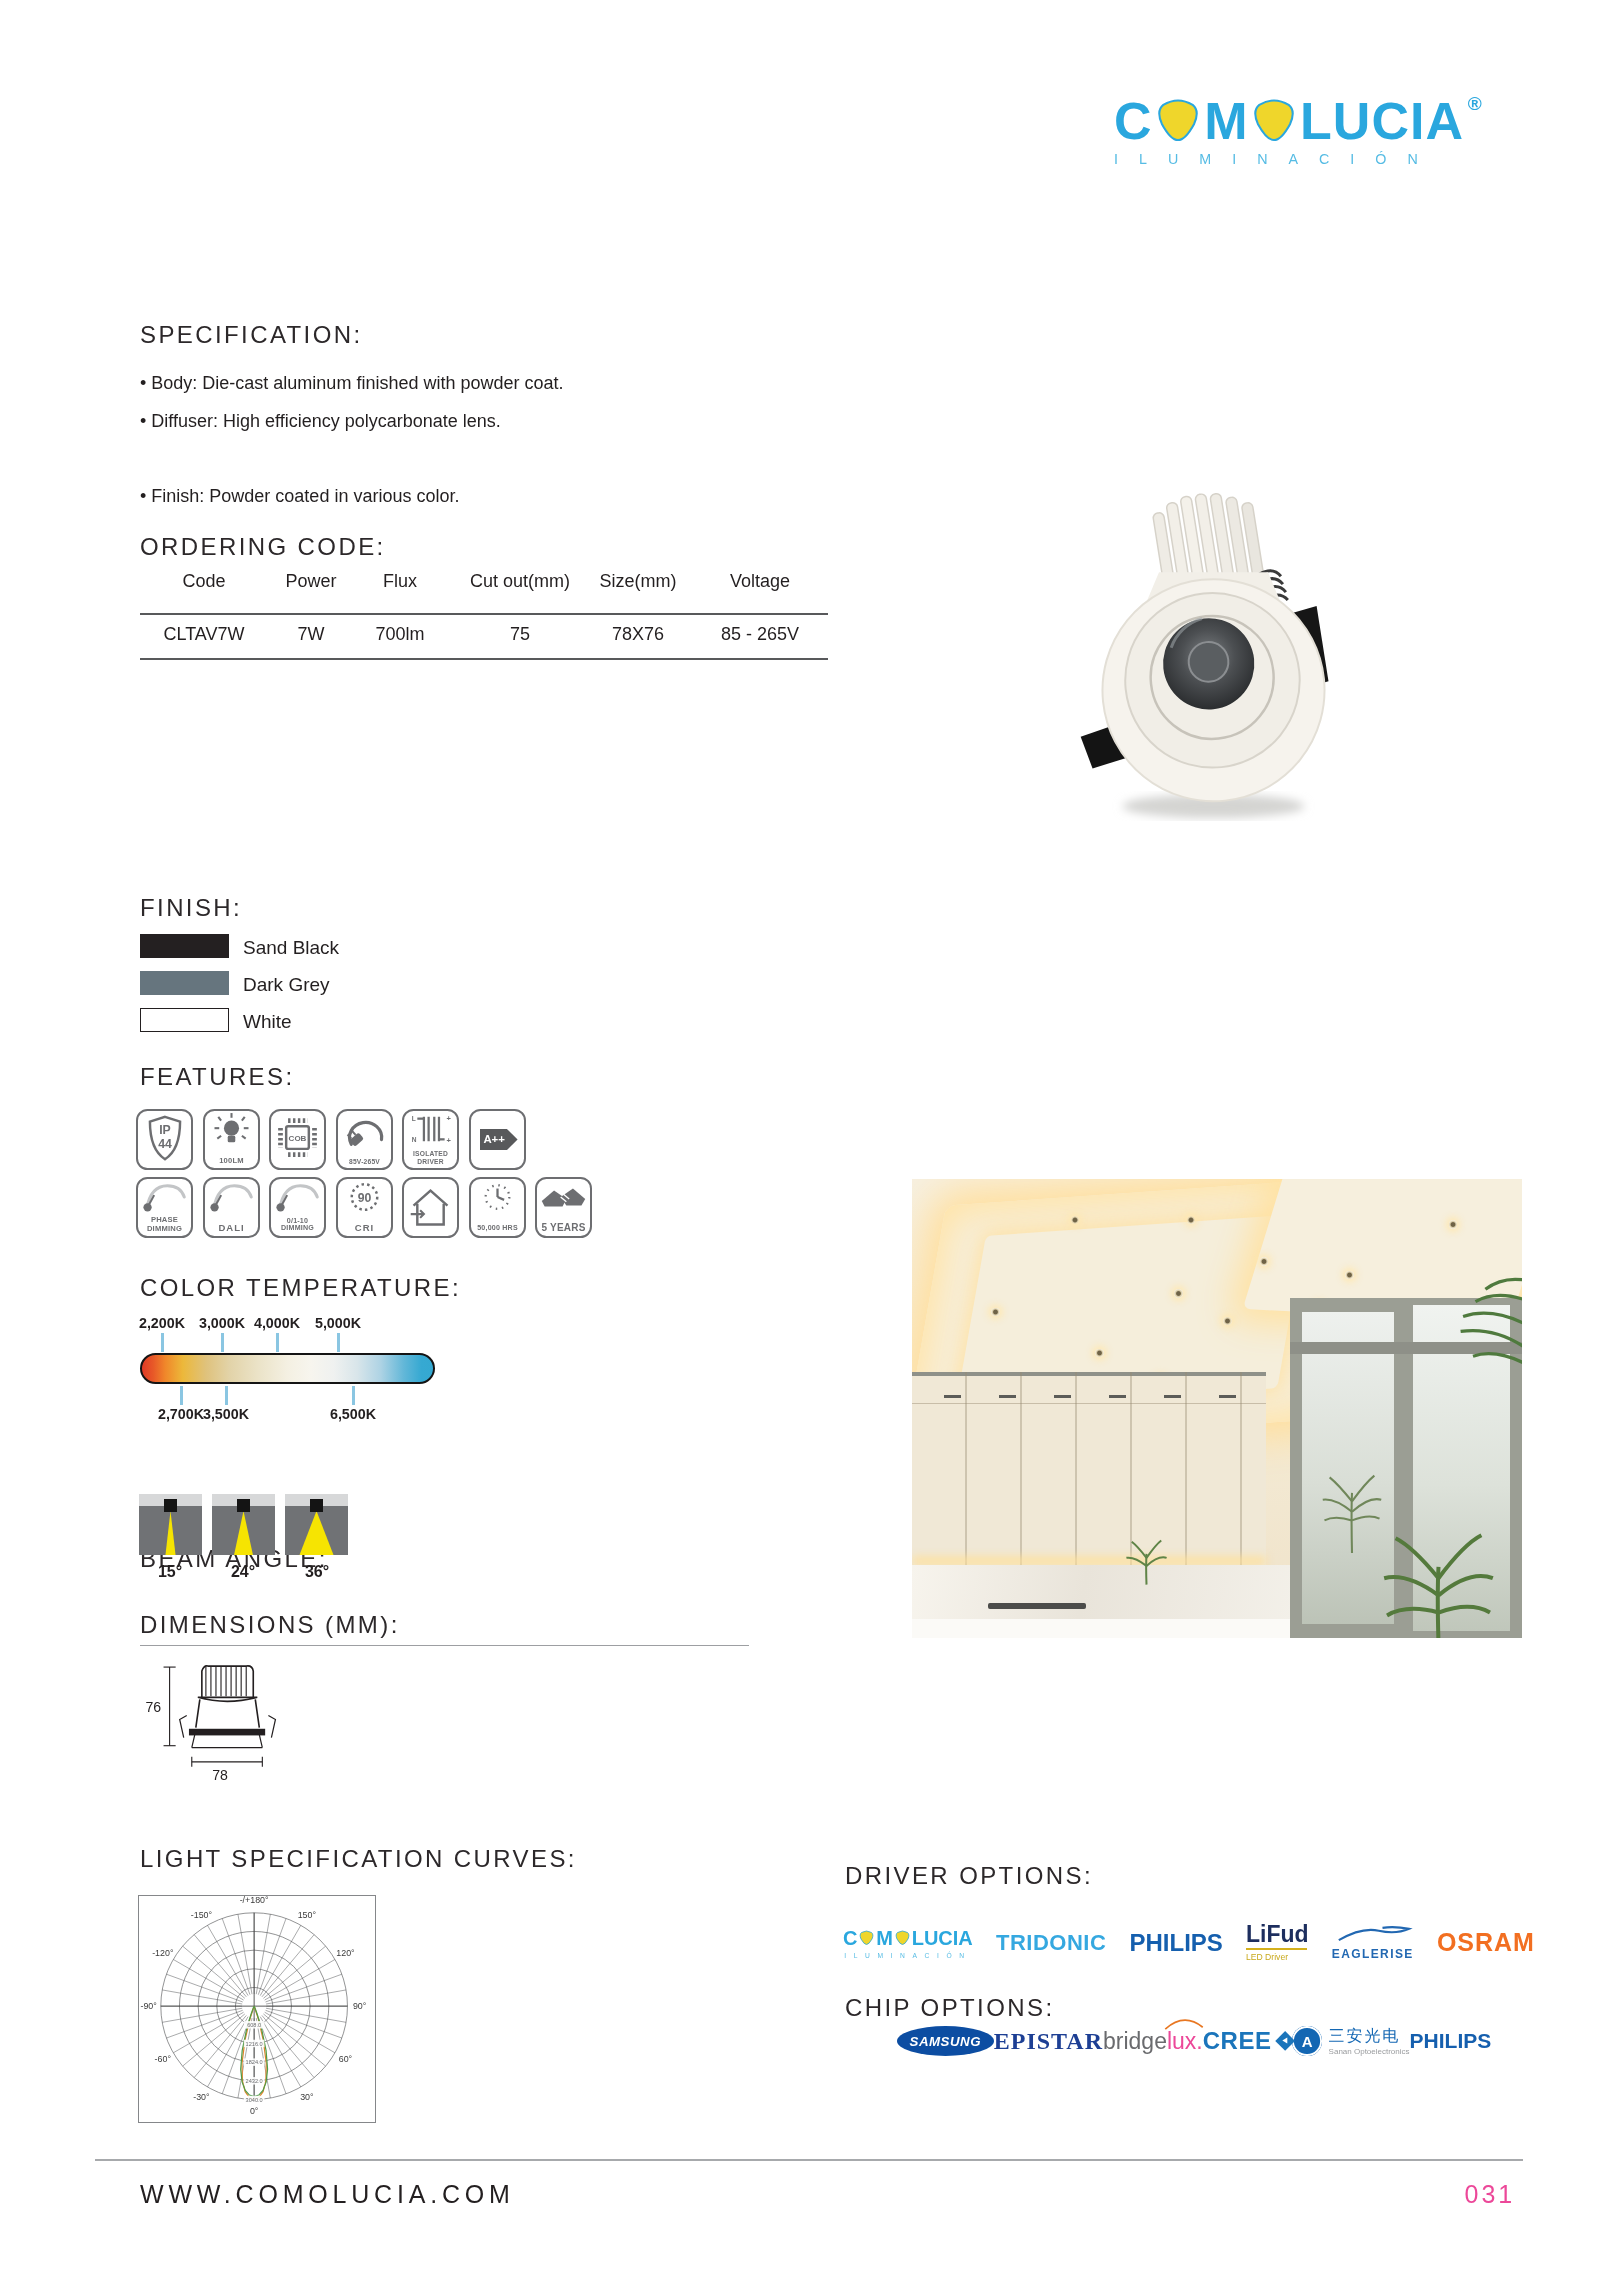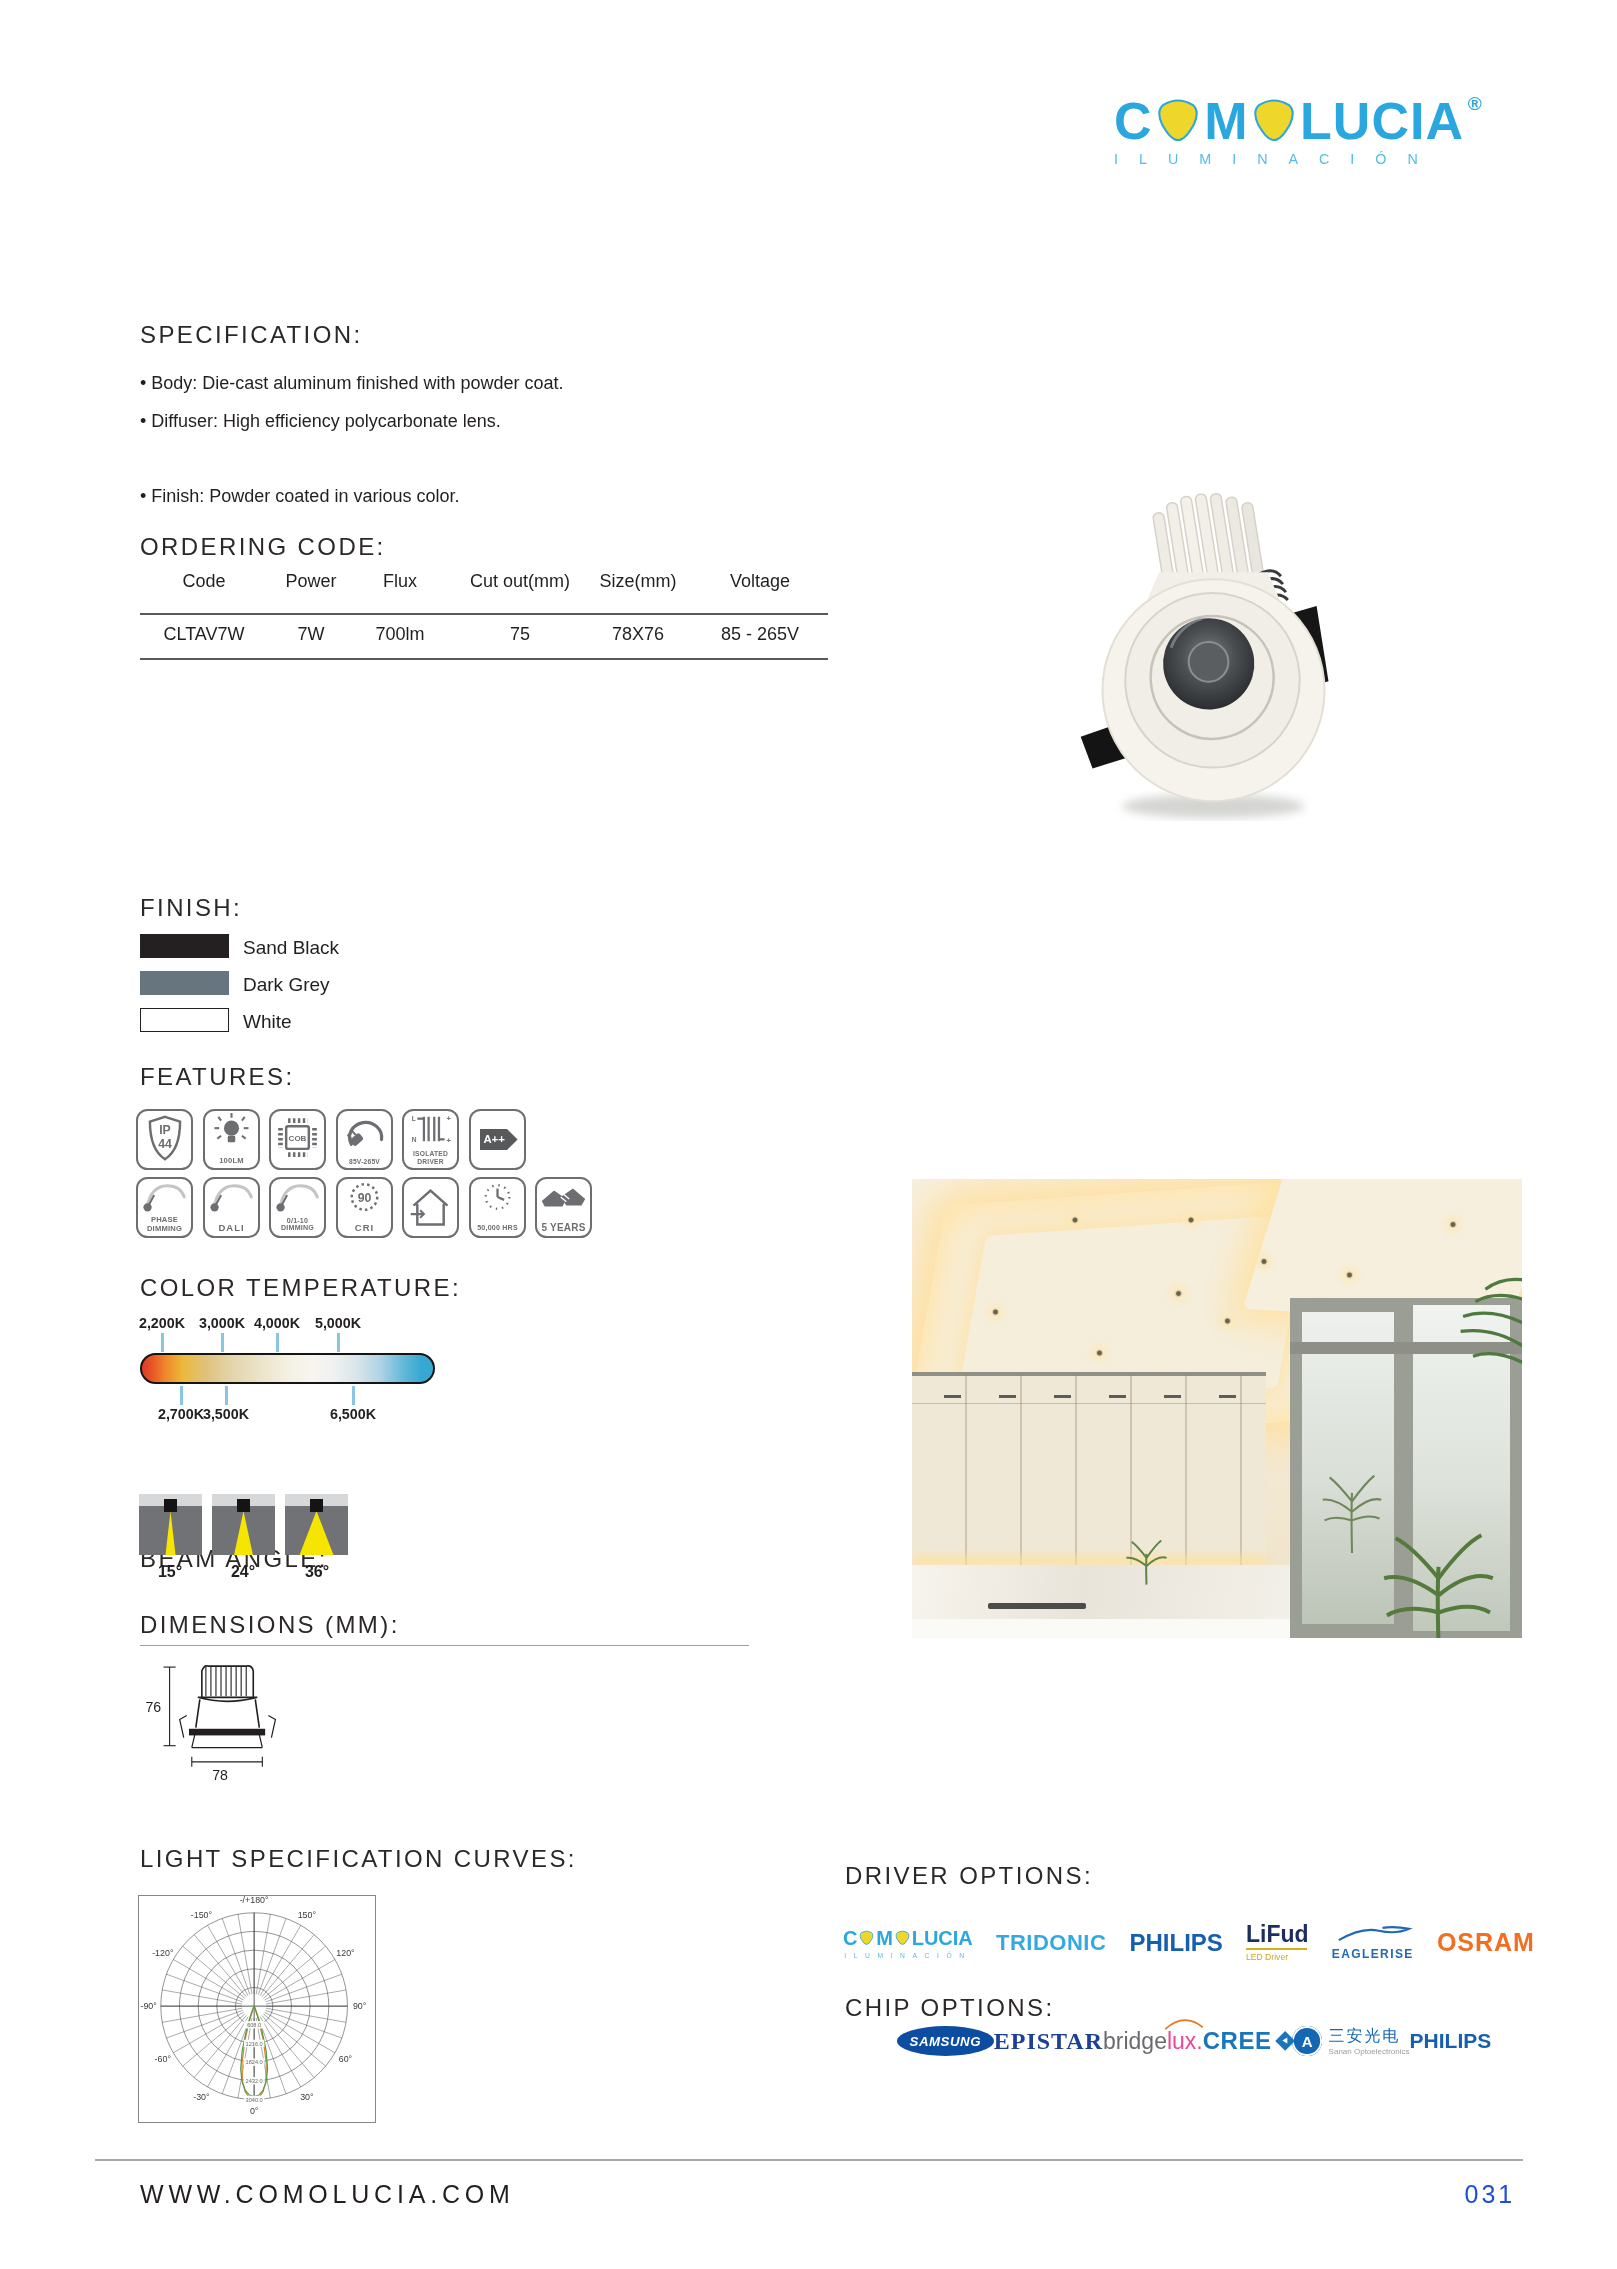--- a/index.html
+++ b/index.html
@@ -531,16 +531,16 @@
       <div>
         <div style="font-size:16px;color:#1467b3;letter-spacing:1.9px;font-family:'DejaVu Sans',sans-serif;">三安光电</div>
         <div style="font-size:8px;color:#9a9c9f;">Sanan Optoelectronics</div>
       </div>
     </div>
     <span class="brandtxt" style="font-size:21px;font-weight:bold;color:#155fae;">PHILIPS</span>
   </div>
 
   <div style="position:absolute;left:95px;top:2159px;width:1428px;height:1.9px;background:#a7a9ac;"></div>
   <div style="position:absolute;left:140px;top:2180px;font-size:25px;letter-spacing:4.8px;color:#231f20;font-weight:500;">WWW.COMOLUCIA.COM</div>
-  <div style="position:absolute;right:103px;top:2180px;font-size:25px;letter-spacing:2.9px;color:#1d4ed8;font-weight:500;">031</div>
+  <div style="position:absolute;right:103px;top:2180px;font-size:25px;letter-spacing:2.9px;color:#ec4899;font-weight:500;">031</div>
 
 </div>
 
 
 </body></html>

